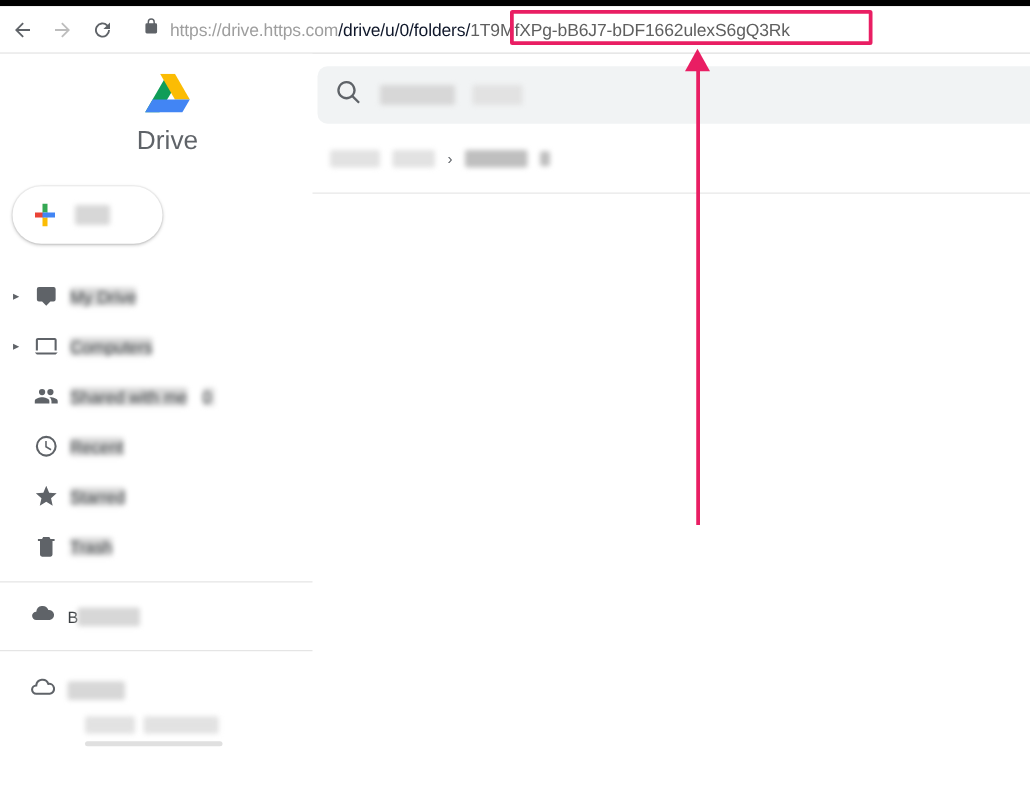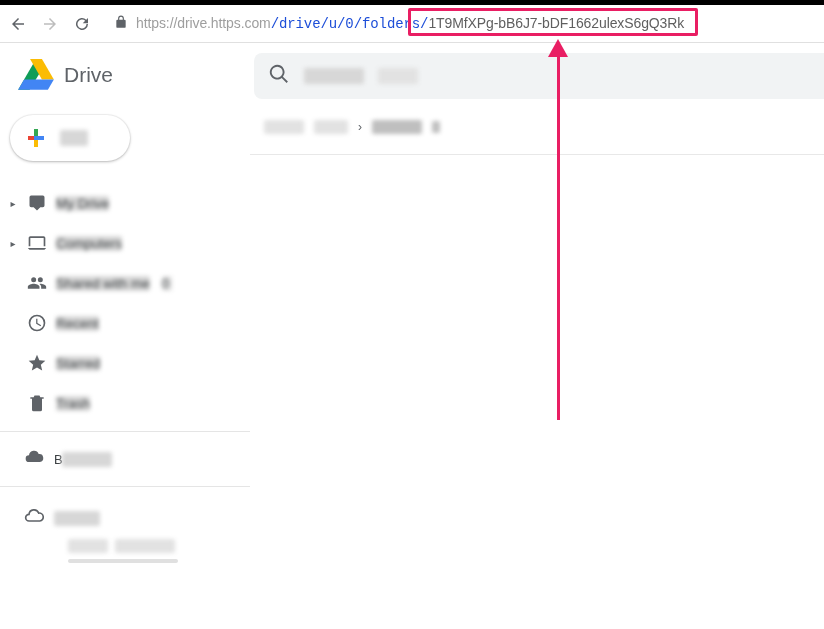--- a/index.html
+++ b/index.html
@@ -14,21 +14,21 @@
     padding: 0 8px;
     gap: 12px;
     border-bottom: 1px solid #e0e0e0;
     background: #fff;
   }
   .nav-btn { width: 20px; height: 20px; display: flex; align-items: center; justify-content: center; cursor: pointer; color: #5f6368; }
   .nav-btn.disabled { color: #bdbdbd; cursor: default; }
   .url-wrap { flex: 1; display: flex; align-items: center; height: 28px; border-radius: 14px; padding: 0 10px; gap: 8px; position: relative; }
   .lock { color: #5f6368; }
   .url { font-size: 14px; color: #9e9e9e; white-space: nowrap; letter-spacing: -0.1px; }
-  .url .folders { color: #1d4ed8; font-family: Liberation Mono, monospace; }
+  .url .folders { color: #0f172a; }
   .url .idpart { color: #5f5f5f; }
   
   .highlight-box {
     position: absolute;
     border: 3px solid #e91e63;
     border-radius: 2px;
     pointer-events: none;
     z-index: 50;
   }
   .arrow-line {
@@ -48,21 +48,21 @@
   
   .app { display: flex; height: calc(100% - 43px); }
   
   .sidebar {
     width: 250px;
     min-width: 250px;
     padding-top: 10px;
     border-right: none;
     background: #fff;
   }
-  .brand { display: flex; align-items: center; gap: 10px; padding: 6px 0 18px 18px; }
+  .brand { display: flex; align-items: center; gap: 10px; padding: 6px 0 18px 18px; flex-direction: column; }
   .brand-logo svg { width: 36px; height: 32px; display: block; }
   .brand-name { font-size: 21px; color: #5f6368; }
   
   .new-btn {
     margin: 6px 0 22px 10px;
     width: 120px; height: 46px;
     border-radius: 24px;
     border: none;
     box-shadow: 0 1px 3px rgba(0,0,0,0.25), 0 0 0 1px rgba(0,0,0,0.04);
     background: #fff;

